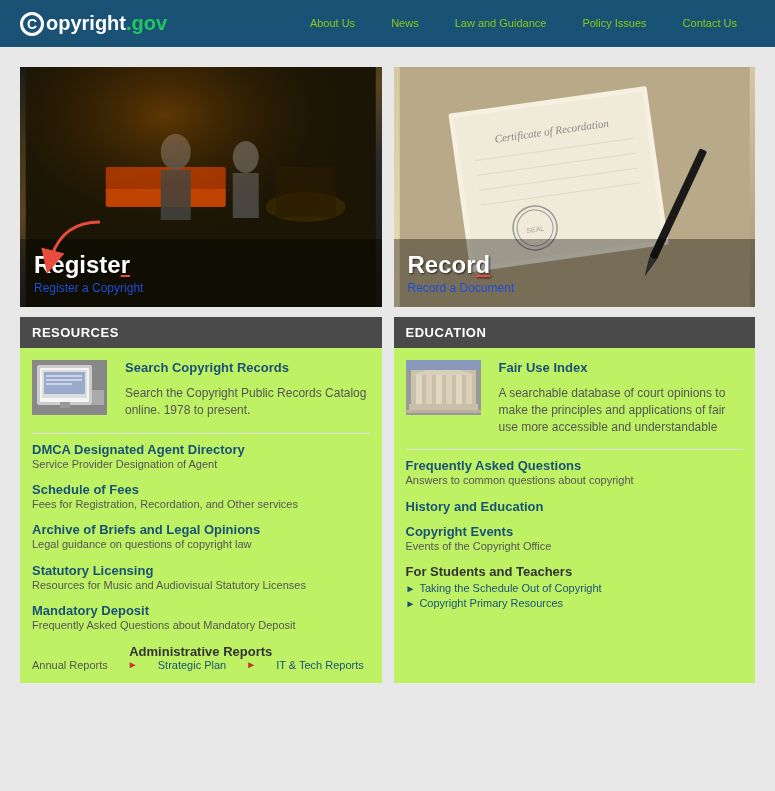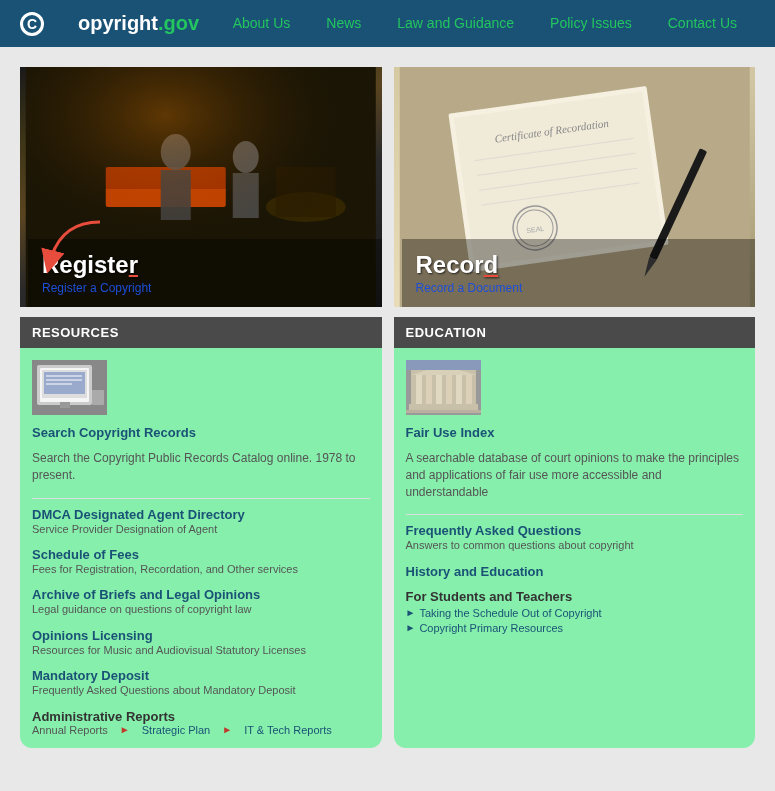--- a/index.html
+++ b/index.html
@@ -27,53 +27,53 @@
       border: 3px solid white;
       border-radius: 50%;
       display: inline-flex;
       align-items: center;
       justify-content: center;
       margin-right: 2px;
       font-size: 14px;
       font-weight: bold;
       color: white;
     }
-    .logo-text { color: white; margin-left: 32px; }
+    .logo-text { color: white; }
     .logo-gov { color: #22c55e; font-size: 20px; }
     nav ul {
       list-style: none;
       display: flex;
       gap: 0;
     }
     nav ul li a {
-      color: #22c55e;
+      color: #84cc16;
       text-decoration: none;
       padding: 0 18px;
-      font-size: 14px;
+      font-size: 11px;
       display: block;
       line-height: 47px;
     }
 
     
     .hero {
       background: #e8e8e8;
       padding: 20px 20px 0 20px;
       display: flex;
       gap: 12px;
     }
     .hero-card {
       flex: 1;
       position: relative;
       overflow: hidden;
       height: 240px;
     }
     .hero-overlay {
       position: absolute;
       bottom: 0;
-      left: 8px;
+      left: 0;
       right: 0;
       padding: 12px 14px;
       background: rgba(0,0,0,0.35);
     }
     .hero-title {
       color: white;
       font-size: 24px;
       font-weight: bold;
       text-shadow: 1px 1px 2px rgba(0,0,0,0.7);
     }
@@ -92,43 +92,41 @@
     .main-content {
       background: #e8e8e8;
       padding: 10px 20px 20px 20px;
       display: flex;
       gap: 12px;
     }
 
     
     .column {
       flex: 1;
-      background: #86efac;
-      border-radius: 12px;
+      background: #bef264;
     }
 
     .column-header {
       background: #4a4a4a;
       color: white;
       font-size: 13px;
       font-weight: bold;
       padding: 8px 12px;
       letter-spacing: 0.5px;
     }
 
     .column-body {
       padding: 12px;
     }
 
     
     .resource-item-with-img {
       display: flex;
-      gap: 10px;
+      gap: 18px;
       margin-bottom: 14px;
-      flex-direction: column;
     }
     .resource-thumb {
       width: 75px;
       height: 55px;
       flex-shrink: 0;
       background: #bbb;
       overflow: hidden;
     }
     .resource-link-title {
       color: #1a5276;
@@ -159,30 +157,31 @@
     }
     .resource-item-desc {
       color: #555;
       font-size: 11px;
       line-height: 1.4;
     }
 
     
     .admin-reports-row {
       margin-top: 10px;
+      text-align: center;
     }
     .admin-reports-label {
       font-size: 13px;
       font-weight: bold;
       color: #333;
     }
     .admin-reports-links {
       display: flex;
       align-items: center;
-      gap: 12px;
+      gap: 20px;
       font-size: 11px;
       color: #555;
       flex-wrap: wrap;
     }
     .admin-link {
       color: #555;
       text-decoration: none;
       cursor: pointer;
     }
     .arrow-right {
@@ -388,21 +387,21 @@
         <a class="resource-item-title" href="#">Schedule of Fees</a>
         <div class="resource-item-desc">Fees for Registration, Recordation, and Other services</div>
       </div>
 
       <div class="resource-item">
         <a class="resource-item-title" href="#">Archive of Briefs and Legal Opinions</a>
         <div class="resource-item-desc">Legal guidance on questions of copyright law</div>
       </div>
 
       <div class="resource-item">
-        <a class="resource-item-title" href="#">Opinions Licensing</a>
+        <a class="resource-item-title" href="#">Statutory Licensing</a>
         <div class="resource-item-desc">Resources for Music and Audiovisual Statutory Licenses</div>
       </div>
 
       <div class="resource-item">
         <a class="resource-item-title" href="#">Mandatory Deposit</a>
         <div class="resource-item-desc">Frequently Asked Questions about Mandatory Deposit</div>
       </div>
 
       <div class="admin-reports-row">
         <div class="admin-reports-label">Administrative Reports</div>
@@ -455,20 +454,24 @@
 
       <div class="resource-item">
         <a class="resource-item-title" href="#">Frequently Asked Questions</a>
         <div class="resource-item-desc">Answers to common questions about copyright</div>
       </div>
 
       <div class="resource-item">
         <a class="resource-item-title" href="#">History and Education</a>
       </div>
 
+      <div class="resource-item">
+        <a class="resource-item-title" href="#">Copyright Events</a>
+        <div class="resource-item-desc">Events of the Copyright Office</div>
+      </div>
 
       <div class="students-section">
         <div class="students-label">For Students and Teachers</div>
         <div class="students-item">
           <span class="triangle-right">►</span>
           <a class="blue-link" href="#">Taking the Schedule Out of Copyright</a>
         </div>
         <div class="students-item">
           <span class="triangle-right">►</span>
           <a class="blue-link" href="#">Copyright Primary Resources</a>

